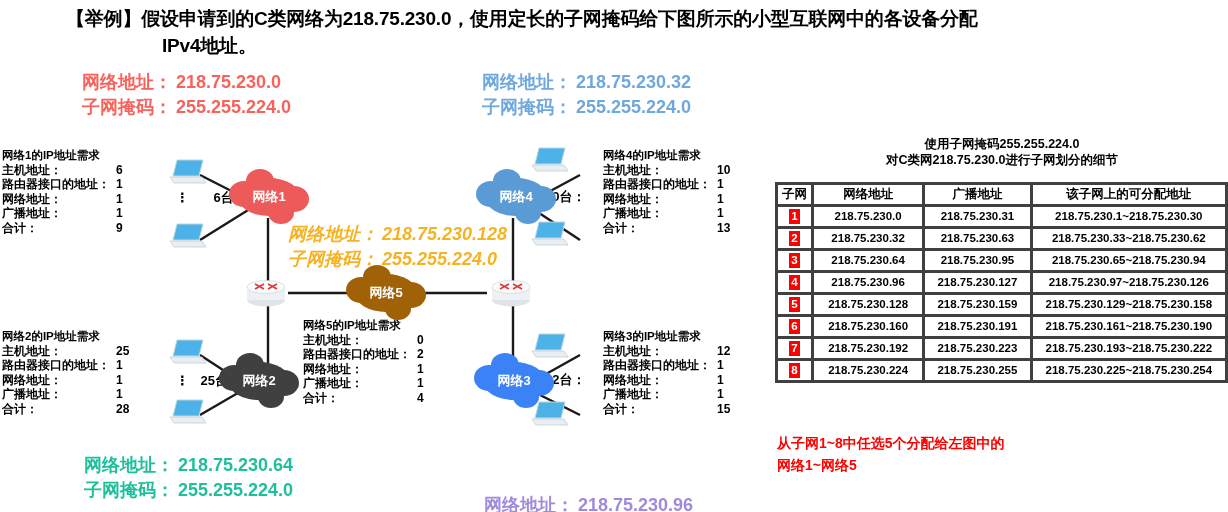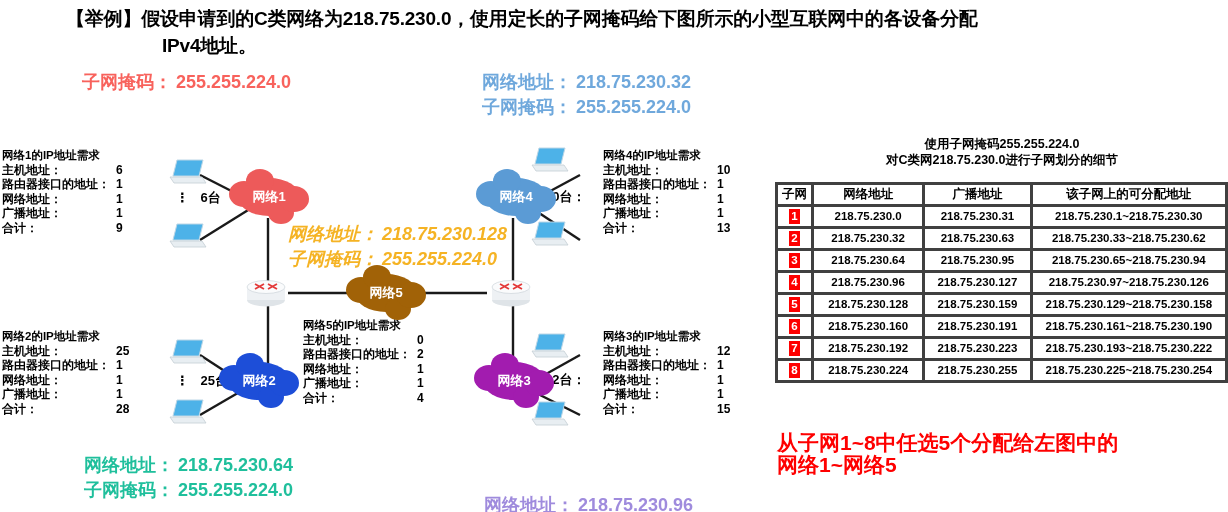--- a/index.html
+++ b/index.html
@@ -56,22 +56,22 @@
   .cloud::before { width: 30px; height: 26px; left: -9px; top: 3px; }
   .cloud::after  { width: 30px; height: 26px; right: -9px; top: 8px; }
   .cloud .bump1, .cloud .bump2 {
     position: absolute; border-radius: 50%; background: inherit; z-index: -1;
   }
   .cloud .bump1 { width: 28px; height: 24px; left: 8px; top: -9px; }
   .cloud .bump2 { width: 26px; height: 22px; right: 6px; bottom: -8px; }
   .cl-red    { background: #ed5a5a; }
   .cl-blue   { background: #5b9bd5; }
   .cl-orange { background: #a16207; }
-  .cl-green  { background: #1d4ed8; }
-  .cl-purple { background: #a21caf; }
+  .cl-green  { background: #404040; }
+  .cl-purple { background: #3b82f6; }
 
   
   .laptop { width: 38px; height: 26px; }
 
   
   .router { width: 42px; height: 28px; }
 
   .count { font-size: 13px; font-weight: bold; color: #000; white-space: nowrap; }
   .dots { font-size: 13px; font-weight: bold; color: #000; letter-spacing: 1px; }
 
@@ -84,35 +84,38 @@
     border-collapse: collapse; font-size: 11.5px; font-weight: bold;
     color: #000; background: #fff;
   }
   table.subnet th, table.subnet td {
     border: 3px solid #404040; text-align: center;
     padding: 2px 4px; white-space: nowrap; line-height: 15px;
   }
   table.subnet th { font-size: 12.5px; padding: 2px 4px; }
   td.numwrap { padding: 0 11px; }
   .note-red {
-    color: #fe0000; font-weight: bold; font-size: 21px; line-height: 22px;
+    color: #fe0000; font-weight: bold; font-size: 14px; line-height: 22px;
     white-space: nowrap;
   }
 </style>
 </head>
 <body>
 
 <div id="root">
 
   <div class="abs title">
     <span>【举例】假设申请到的C类网络为218.75.230.0，使用定长的子网掩码给下图所示的小型互联网中的各设备分配</span>
     <span class="indent">IPv4地址。</span>
   </div>
 
   <div class="abs addr-block c-red" style="left:82px; top:70px;">
+    <div>
+      <span class="lbl">网络地址：</span><span class="val">218.75.230.0</span>
+    </div>
     <div>
       <span class="lbl">子网掩码：</span><span class="val">255.255.224.0</span>
     </div>
   </div>
 
   <div class="abs addr-block c-blue" style="left:482px; top:70px;">
     <div>
       <span class="lbl">网络地址：</span><span class="val">218.75.230.32</span>
     </div>
     <div>
@@ -274,21 +277,21 @@
     <span>网络2</span>
   </div>
   <div class="abs cloud cl-purple" style="left:483px; top:362px;">
     <span class="bump1"></span>
       <span class="bump2"></span>
     <span>网络3</span>
   </div>
 
   <div class="abs" style="left:176px; top:188px;">
     <span class="dots">⋮</span>
-    <span class="count" style="margin-left:6px;">6台</span>
+    <span class="count" style="margin-left:19px;">6台</span>
   </div>
   <div class="abs" style="left:176px; top:371px;">
     <span class="dots">⋮</span>
     <span class="count" style="margin-left:6px;">25台</span>
   </div>
   <div class="abs count" style="left:545px; top:188px;">10台：</div>
   <div class="abs count" style="left:545px; top:371px;">12台：</div>
 
   <div class="abs req" style="left:2px; top:148px;">
     <span class="hdr">网络1的IP地址需求</span>

